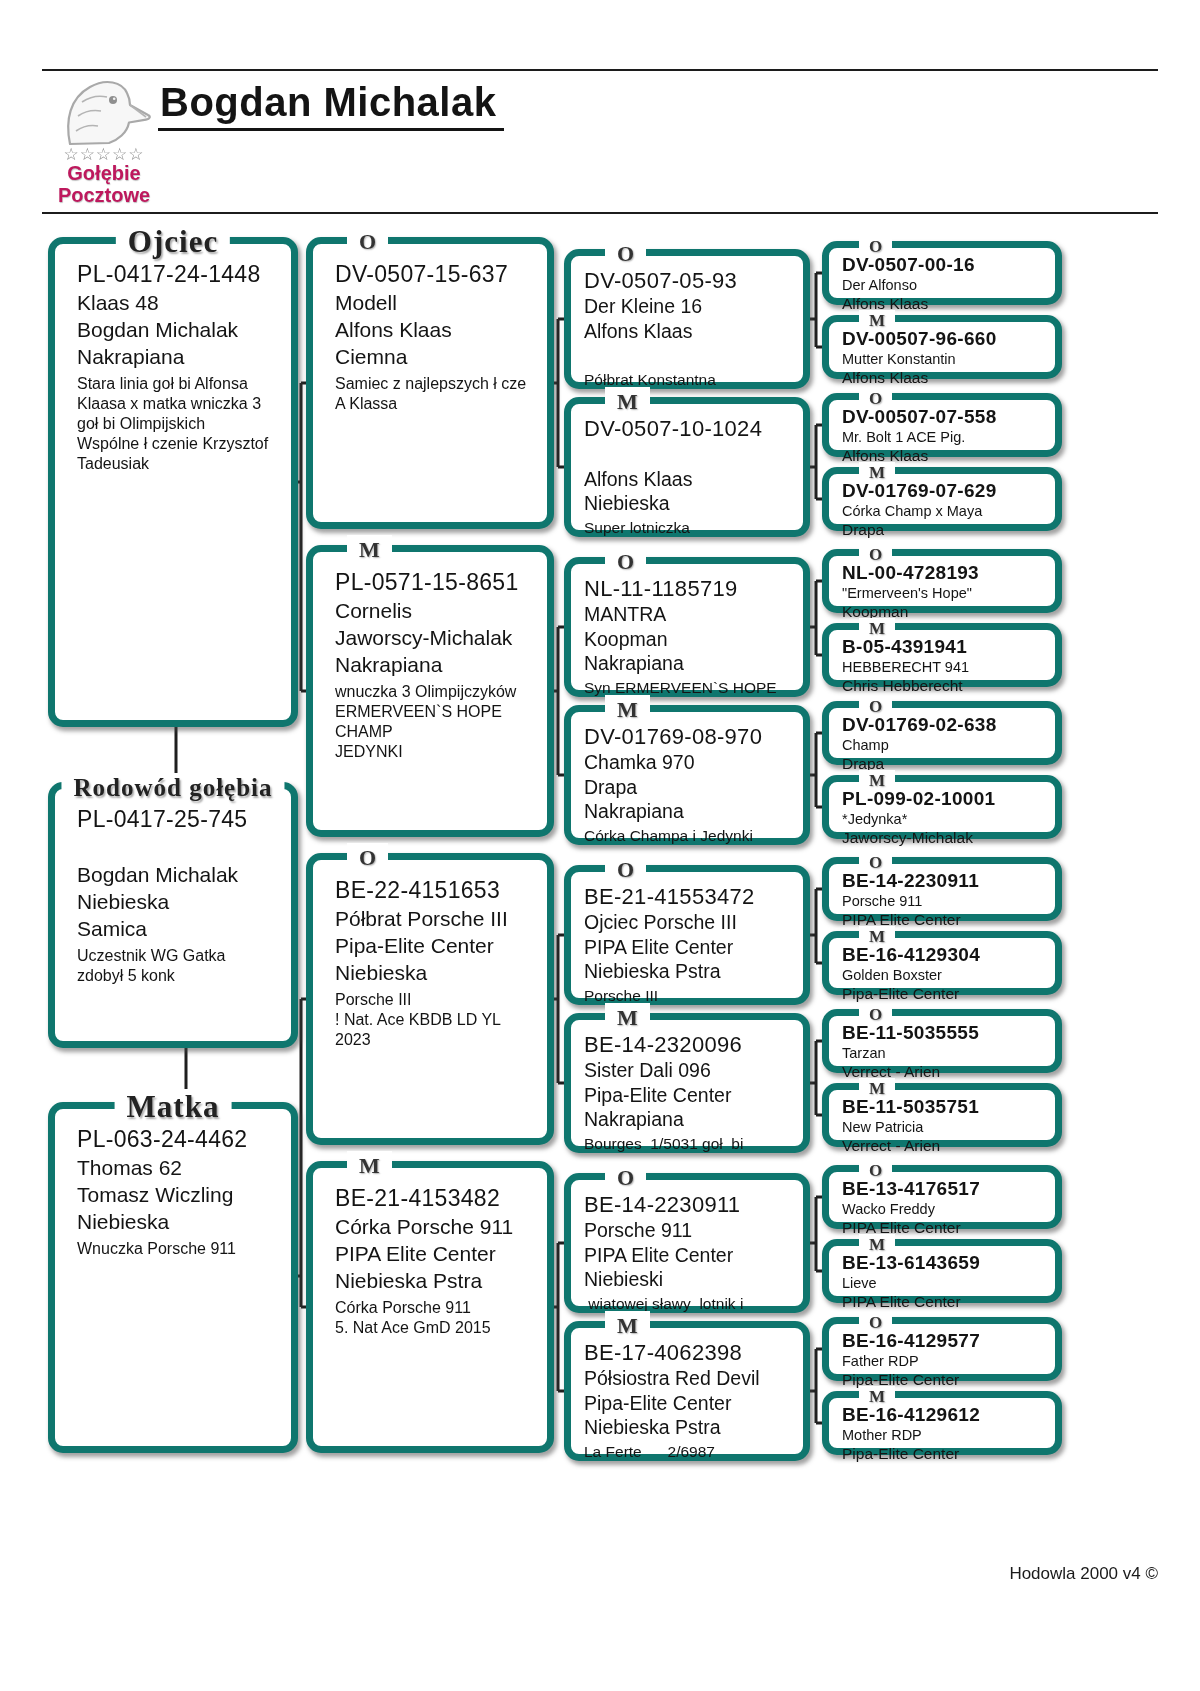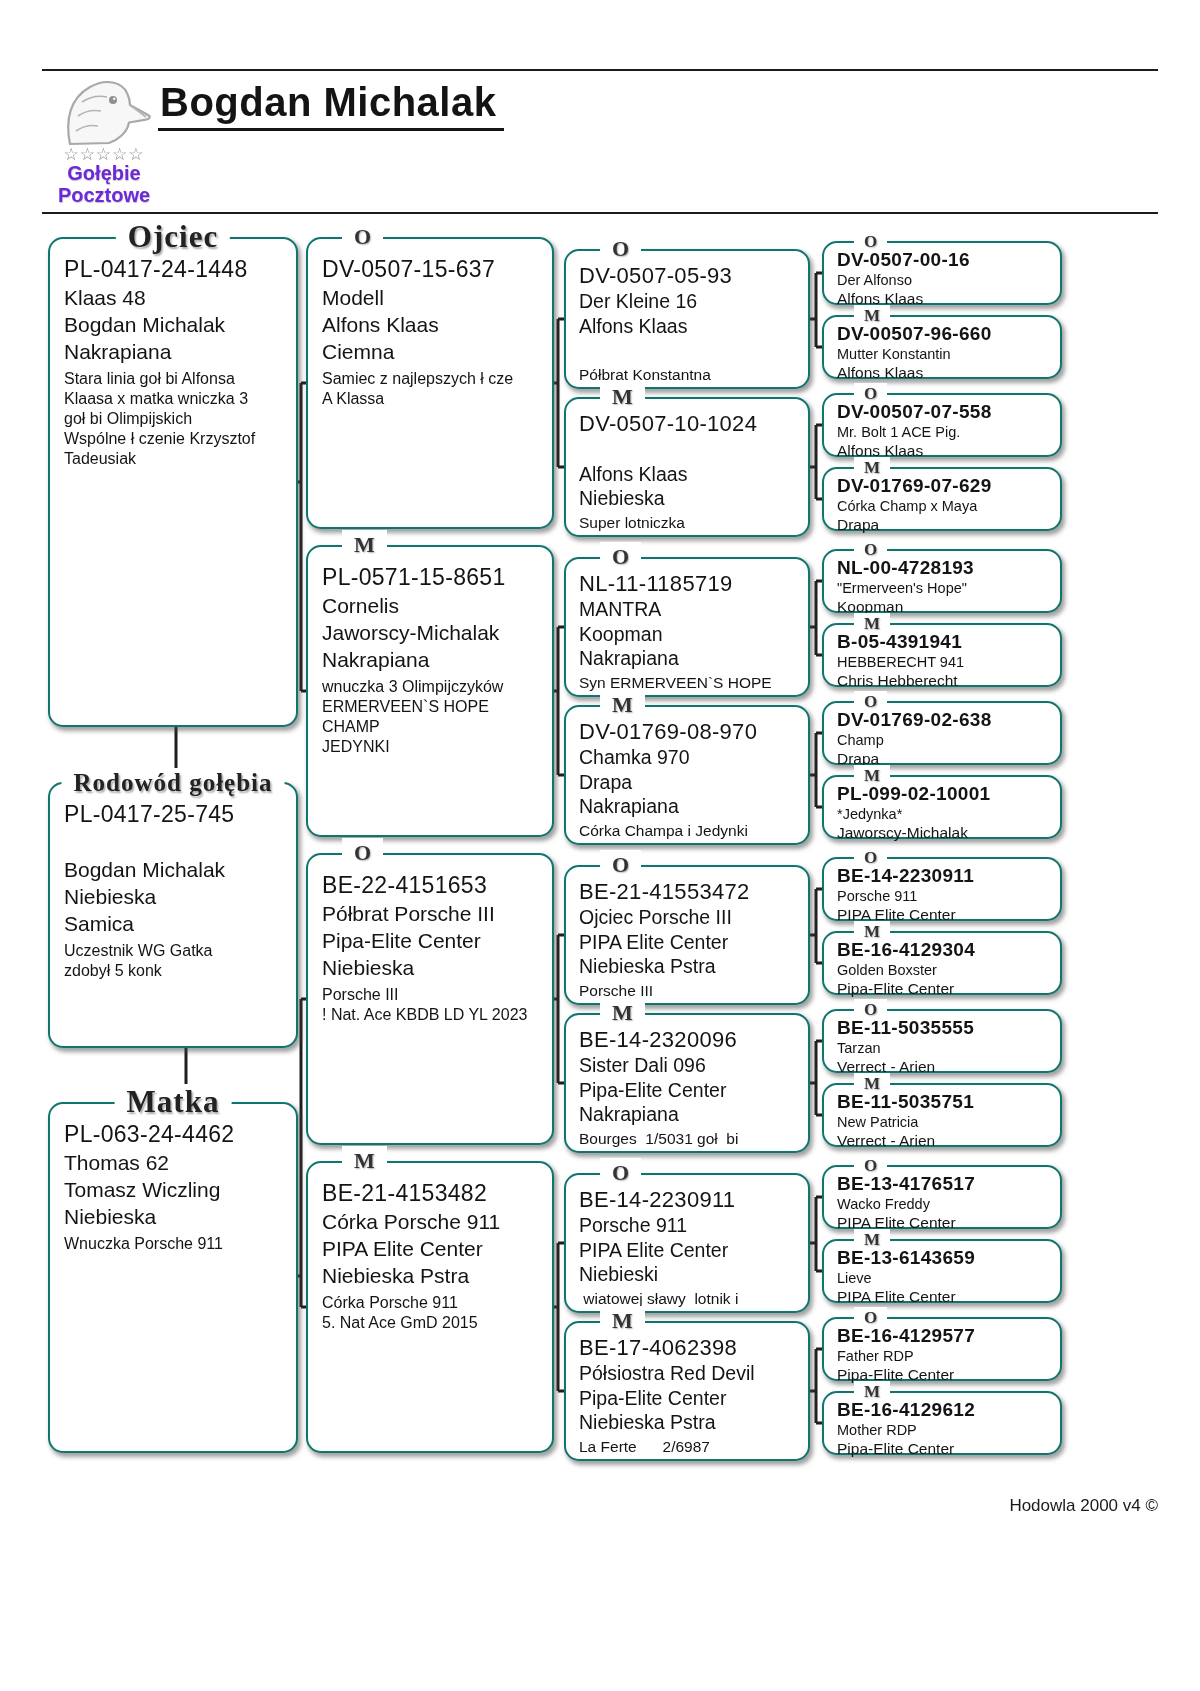--- a/index.html
+++ b/index.html
@@ -7,52 +7,52 @@
         font-family:"Liberation Sans",sans-serif;color:#141414;overflow:hidden;}
   .rule{position:absolute;left:42px;width:1116px;height:2px;background:#1c1c1c;}
   
   .title{position:absolute;left:158px;top:80px;font-size:40px;font-weight:bold;
          letter-spacing:.5px;border-bottom:3px solid #141414;padding:0 8px 3px 2px;white-space:nowrap;}
   .addr{position:absolute;left:163px;top:137px;font-size:21px;line-height:24.5px;}
   .logo-svg{position:absolute;left:52px;top:76px;}
   .logo-stars{position:absolute;left:46px;top:144px;width:116px;text-align:center;
               font-size:17px;letter-spacing:1px;color:#8a8a8a;}
   .logo-name{position:absolute;left:46px;top:162px;width:116px;text-align:center;
-             font-weight:bold;font-size:20px;line-height:22px;color:#6d28d9;
+             font-weight:bold;font-size:20px;line-height:22px;color:#be185d;
              text-shadow:.5px .5px 1px rgba(0,0,0,.25);}
   
-  .pbox{position:absolute;box-sizing:border-box;background:#fff;border:2px solid #0f766e;
+  .pbox{position:absolute;box-sizing:border-box;background:#fff;border:7px solid #0f766e;
         border-radius:15px;box-shadow:2.5px 3.5px 4px rgba(70,70,70,.5);}
   .c1{left:48px;width:250px;}
   .c2{left:306px;width:248px;}
   .c3{left:564px;width:246px;}
   .c4{left:822px;width:240px;}
   .legend{position:absolute;top:-20px;left:50%;transform:translateX(-50%);background:#fff;
           padding:0 12px;font-family:"Liberation Serif","DejaVu Serif",serif;font-weight:bold;
           font-size:31px;line-height:36px;color:#222;letter-spacing:1px;white-space:nowrap;
           text-shadow:1.5px 1.5px 2px rgba(0,0,0,.35);}
   .legend.small{font-size:25px;line-height:30px;top:-16px;}
   .tag{position:absolute;top:-17px;left:34px;background:#fff;padding:0 12px;
        font-family:"Liberation Serif","DejaVu Serif",serif;font-weight:bold;font-size:22px;
        line-height:30px;color:#333;text-shadow:1px 1px 1.5px rgba(0,0,0,.3);}
   .c4 .tag{font-size:17px;line-height:22px;top:-12px;left:30px;padding:0 10px;}
-  .inner{padding:15px 8px 0 14px;}
+  .inner{padding:15px 8px 0 22px;}
   .ring{font-size:23px;line-height:30px;letter-spacing:.3px;}
   .line{font-size:21px;line-height:27px;min-height:27px;}
   .note{font-size:16px;line-height:20px;margin-top:4px;white-space:pre-wrap;}
   .c3 .inner{padding:11px 6px 0 13px;}
   .c3 .ring{font-size:22px;line-height:27px;}
   .c3 .line{font-size:19.5px;line-height:24.5px;min-height:24.5px;}
   .c3 .note{font-size:15.5px;line-height:19px;margin-top:2px;}
   .c4 .inner{padding:5px 5px 0 13px;}
   .c4 .ring{font-size:19px;line-height:23px;font-weight:bold;}
   .c4 .name{font-size:14.5px;line-height:18px;}
   .c4 .loft{font-size:15.5px;line-height:19px;}
   .connectors{position:absolute;left:0;top:0;}
-  .footer{position:absolute;right:42px;top:1496px;font-size:17px;color:#1a1a1a;}
+  .footer{position:absolute;right:42px;top:1564px;font-size:17px;color:#1a1a1a;}
 </style>
 </head>
 <body>
 
 <div class="page">
 
   <div class="rule" style="top:69px"></div>
   <div class="rule" style="top:212px"></div>
 
   <svg class="logo-svg" width="106" height="70" viewBox="0 0 106 70">

